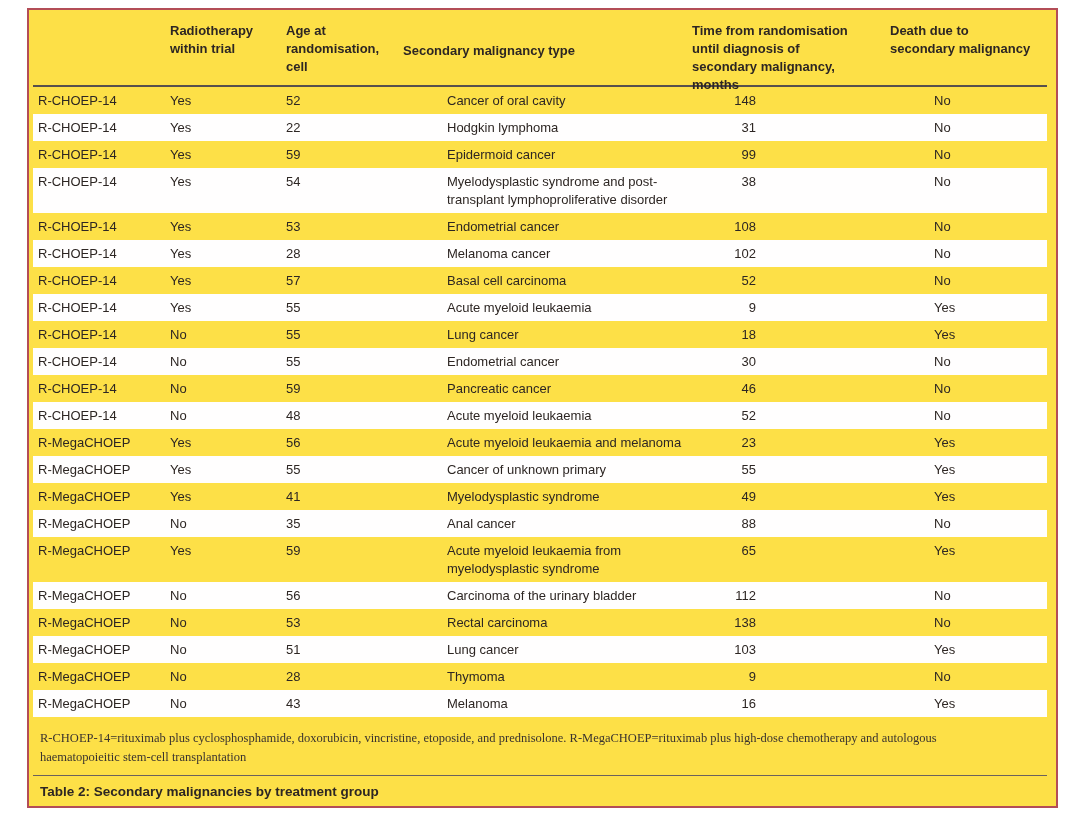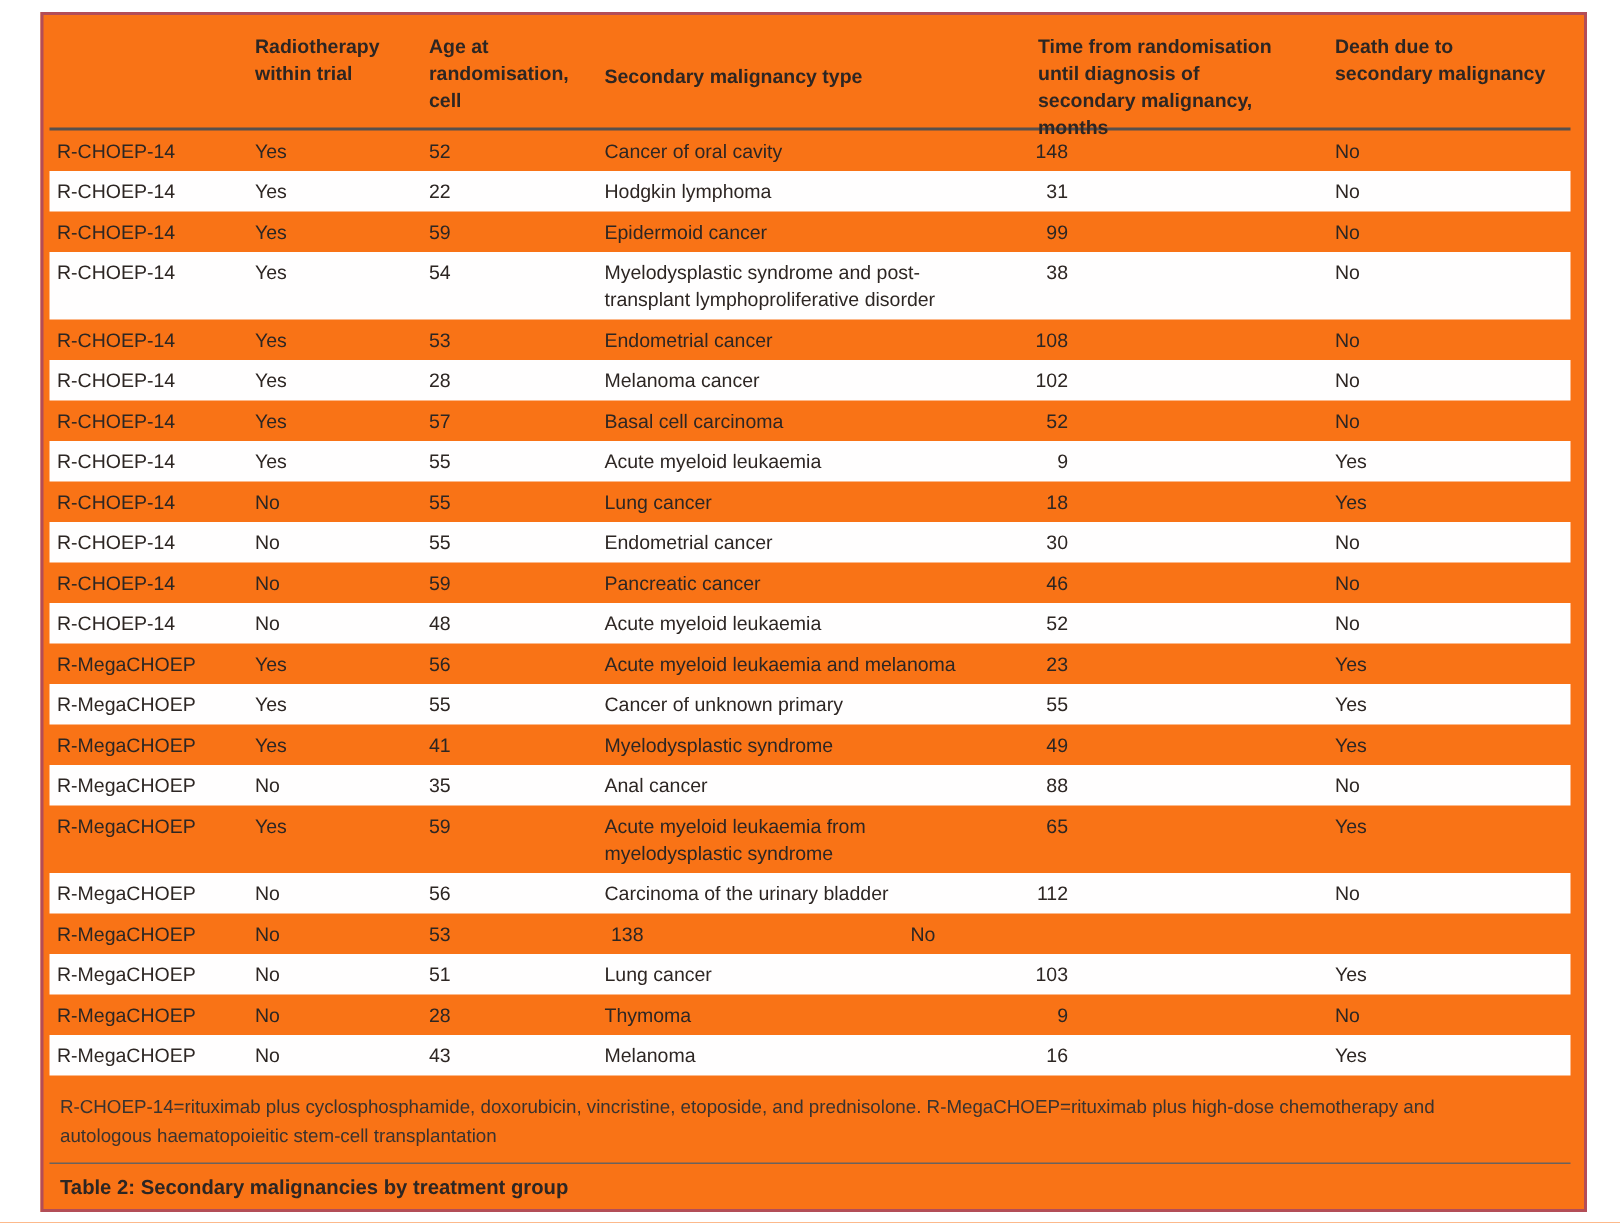--- a/index.html
+++ b/index.html
@@ -3,21 +3,21 @@
 <meta charset="utf-8">
 <style>
   html,body{margin:0;padding:0;}
   body{
     width:1080px;height:815px;background:#ffffff;position:relative;
     font-family:"Liberation Sans","DejaVu Sans",sans-serif;
     -webkit-font-smoothing:antialiased;
   }
   .frame{
     position:absolute;left:27px;top:8px;width:1031px;height:800px;
-    box-sizing:border-box;background:#f97316;border:2px solid #b34d57;
+    box-sizing:border-box;background:#fde047;border:2px solid #b34d57;
     overflow:hidden;
   }
   
   .hdr{
     display:flex;align-items:flex-start;
     margin:0 9px 0 4px;height:77px;box-sizing:border-box;
     padding-top:12px;border-bottom:2px solid #57504d;
     font-size:13px;font-weight:bold;line-height:18px;color:#2d2623;
   }
   .h1{width:137px;box-sizing:border-box;padding-left:5px;}
@@ -32,29 +32,29 @@
   
   .tbody{margin:0 9px 0 4px;}
   .row{
     display:flex;align-items:flex-start;
     padding:4.5px 0;font-size:13px;line-height:18px;color:#2d2623;
   }
   .row.stripe{background:#fffefe;}
   .c1{width:137px;box-sizing:border-box;padding-left:5px;}
   .c2{width:116px;}
   .c3{width:117px;}
-  .c4{width:283px;box-sizing:border-box;padding-right:41px;}
+  .c4{width:283px;box-sizing:border-box;padding-right:41px;margin-left:44px;}
   .c5{width:26px;text-align:right;}
   .c6{margin-left:178px;}
   
   .footnote{
     margin:0 9px 0 4px;padding:12px 0 0 7px;
     font-size:12.5px;line-height:19px;color:#3a332f;
   }
-  .footnote span{display:block;max-width:950px;}
+  .footnote span{display:block;max-width:950px;font-family:Liberation Serif, serif;}
   .divider{margin:8px 9px 0 4px;border-top:1.5px solid #6b625d;}
   .caption{
     margin:8px 9px 0 4px;padding-left:7px;
     font-size:13.5px;font-weight:bold;color:#2d2623;
   }
   .caption .cap-label{}
 </style>
 </head>
 <body>
 
@@ -217,20 +217,21 @@
         <span class="c2">No</span>
         <span class="c3">56</span>
         <span class="c4">Carcinoma of the urinary bladder</span>
         <span class="c5">112</span>
         <span class="c6">No</span>
       </div>
       <div class="row">
         <span class="c1">R-MegaCHOEP</span>
         <span class="c2">No</span>
         <span class="c3">53</span>
+        <span class="c4">Rectal carcinoma</span>
         <span class="c5">138</span>
         <span class="c6">No</span>
       </div>
       <div class="row stripe">
         <span class="c1">R-MegaCHOEP</span>
         <span class="c2">No</span>
         <span class="c3">51</span>
         <span class="c4">Lung cancer</span>
         <span class="c5">103</span>
         <span class="c6">Yes</span>

